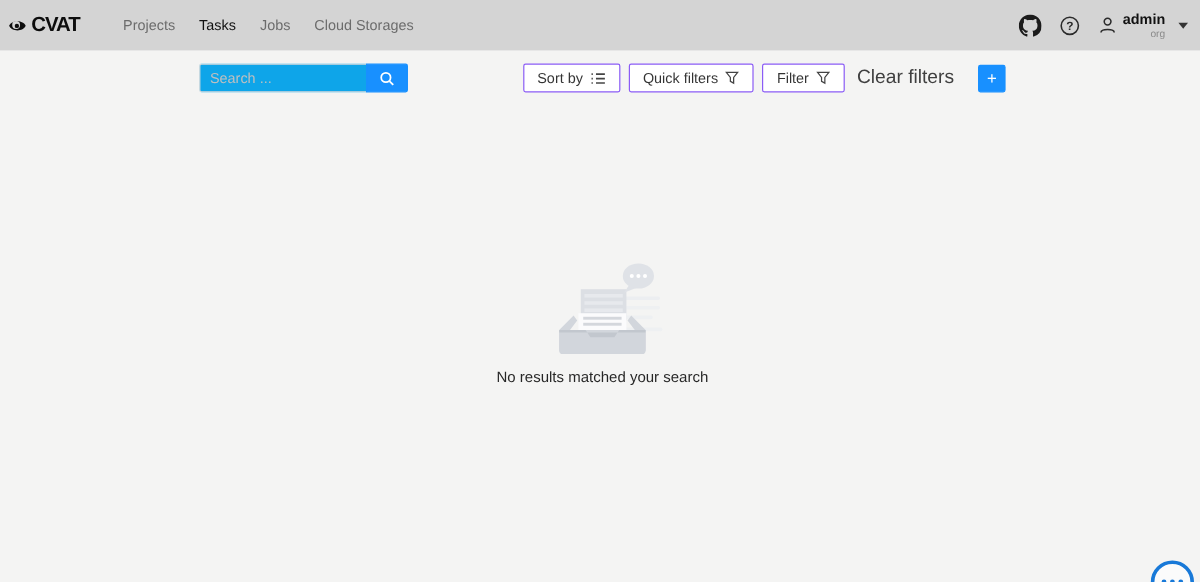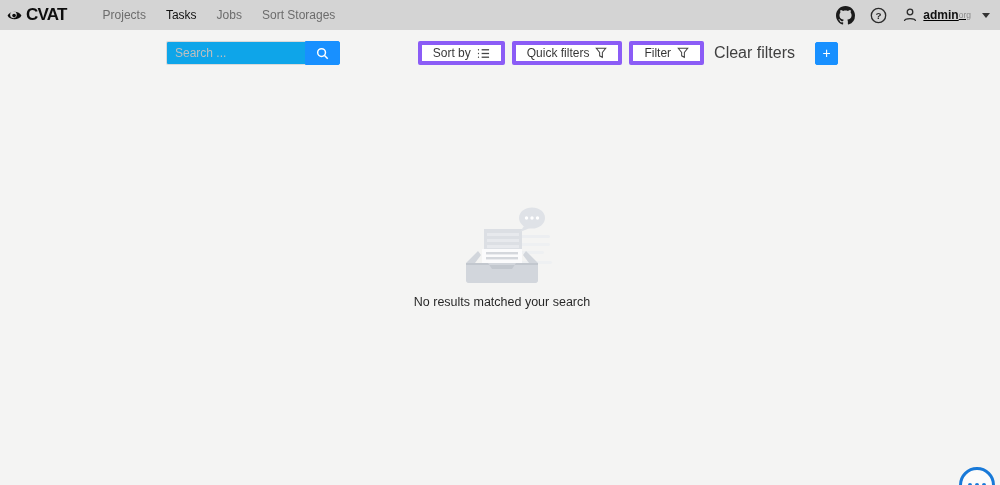--- a/index.html
+++ b/index.html
@@ -5,21 +5,21 @@
   * { margin: 0; padding: 0; box-sizing: border-box; }
   html, body { width: 1000px; height: 485px; overflow: hidden; }
   body {
     font-family: "Liberation Sans", sans-serif;
     background: #f4f4f3;
     position: relative;
   }
 
   
   .navbar {
-    height: 30px;
+    height: 42px;
     background: #d4d4d4;
     display: flex;
     align-items: center;
     padding: 0 10px 0 6px;
   }
   .logo {
     display: flex;
     align-items: center;
     gap: 3px;
     margin-right: 26px;
@@ -42,21 +42,21 @@
   .nav-link.active { color: #111; font-weight: normal; }
 
   .nav-right {
     margin-left: auto;
     display: flex;
     align-items: center;
     gap: 15px;
   }
   .icon-btn { display: flex; align-items: center; cursor: pointer; }
   .user-menu { display: flex; align-items: center; gap: 5px; cursor: pointer; }
-  .user-texts { display: flex; flex-direction: row; line-height: 1; text-decoration: underline; }
+  .user-texts { display: flex; flex-direction: column; line-height: 1; }
   .user-name { font-size: 12px; font-weight: bold; color: #111; }
   .user-org { font-size: 8.5px; color: #8a8a8a; margin-top: 2px; text-align: right; }
   .caret { margin-left: 6px; width: 0; height: 0; border-left: 4px solid transparent; border-right: 4px solid transparent; border-top: 5px solid #333; }
 
   
   .toolbar {
     margin: 11px 162px 0 166px;
     display: flex;
     justify-content: space-between;
     align-items: center;
@@ -86,21 +86,21 @@
     display: flex;
     align-items: center;
     justify-content: center;
     cursor: pointer;
   }
 
   .filter-group { display: flex; align-items: center; }
   .btn {
     height: 24px;
     background: #fff;
-    border: 4px solid #8b5cf6;
+    border: 1px solid #8b5cf6;
     border-radius: 2px;
     font-size: 12px;
     color: rgba(0,0,0,0.8);
     display: inline-flex;
     align-items: center;
     gap: 6px;
     padding: 0 11px;
     cursor: pointer;
     font-family: "Liberation Sans", sans-serif;
     margin-left: 7px;
@@ -171,21 +171,21 @@
         <circle cx="7.6" cy="8.1" r="1.7" fill="#0d0d0d"></circle>
       </svg>
     </span>
     <span class="logo-text">CVAT</span>
   </div>
 
   <nav class="nav-links">
     <span class="nav-link">Projects</span>
     <span class="nav-link active">Tasks</span>
     <span class="nav-link">Jobs</span>
-    <span class="nav-link">Sort Storages</span>
+    <span class="nav-link">Cloud Storages</span>
   </nav>
 
   <div class="nav-right">
     <span class="icon-btn">
       <svg width="19" height="19" viewBox="0 0 16 16" fill="#1b1b1b">
         <path d="M8 0C3.58 0 0 3.58 0 8c0 3.54 2.29 6.53 5.47 7.59.4.07.55-.17.55-.38 0-.19-.01-.82-.01-1.49-2.01.37-2.53-.49-2.69-.94-.09-.23-.48-.94-.82-1.13-.28-.15-.68-.52-.01-.53.63-.01 1.08.58 1.23.82.72 1.21 1.87.87 2.33.66.07-.52.28-.87.51-1.07-1.78-.2-3.64-.89-3.64-3.95 0-.87.31-1.59.82-2.15-.08-.2-.36-1.02.08-2.12 0 0 .67-.21 2.2.82.64-.18 1.32-.27 2-.27s1.36.09 2 .27c1.53-1.04 2.2-.82 2.2-.82.44 1.1.16 1.92.08 2.12.51.56.82 1.27.82 2.15 0 3.07-1.87 3.75-3.65 3.95.29.25.54.73.54 1.48 0 1.07-.01 1.93-.01 2.2 0 .21.15.46.55.38A8.01 8.01 0 0 0 16 8c0-4.42-3.58-8-8-8z"></path>
       </svg>
     </span>
     <span class="icon-btn">
       <svg width="17" height="17" viewBox="0 0 18 18">

